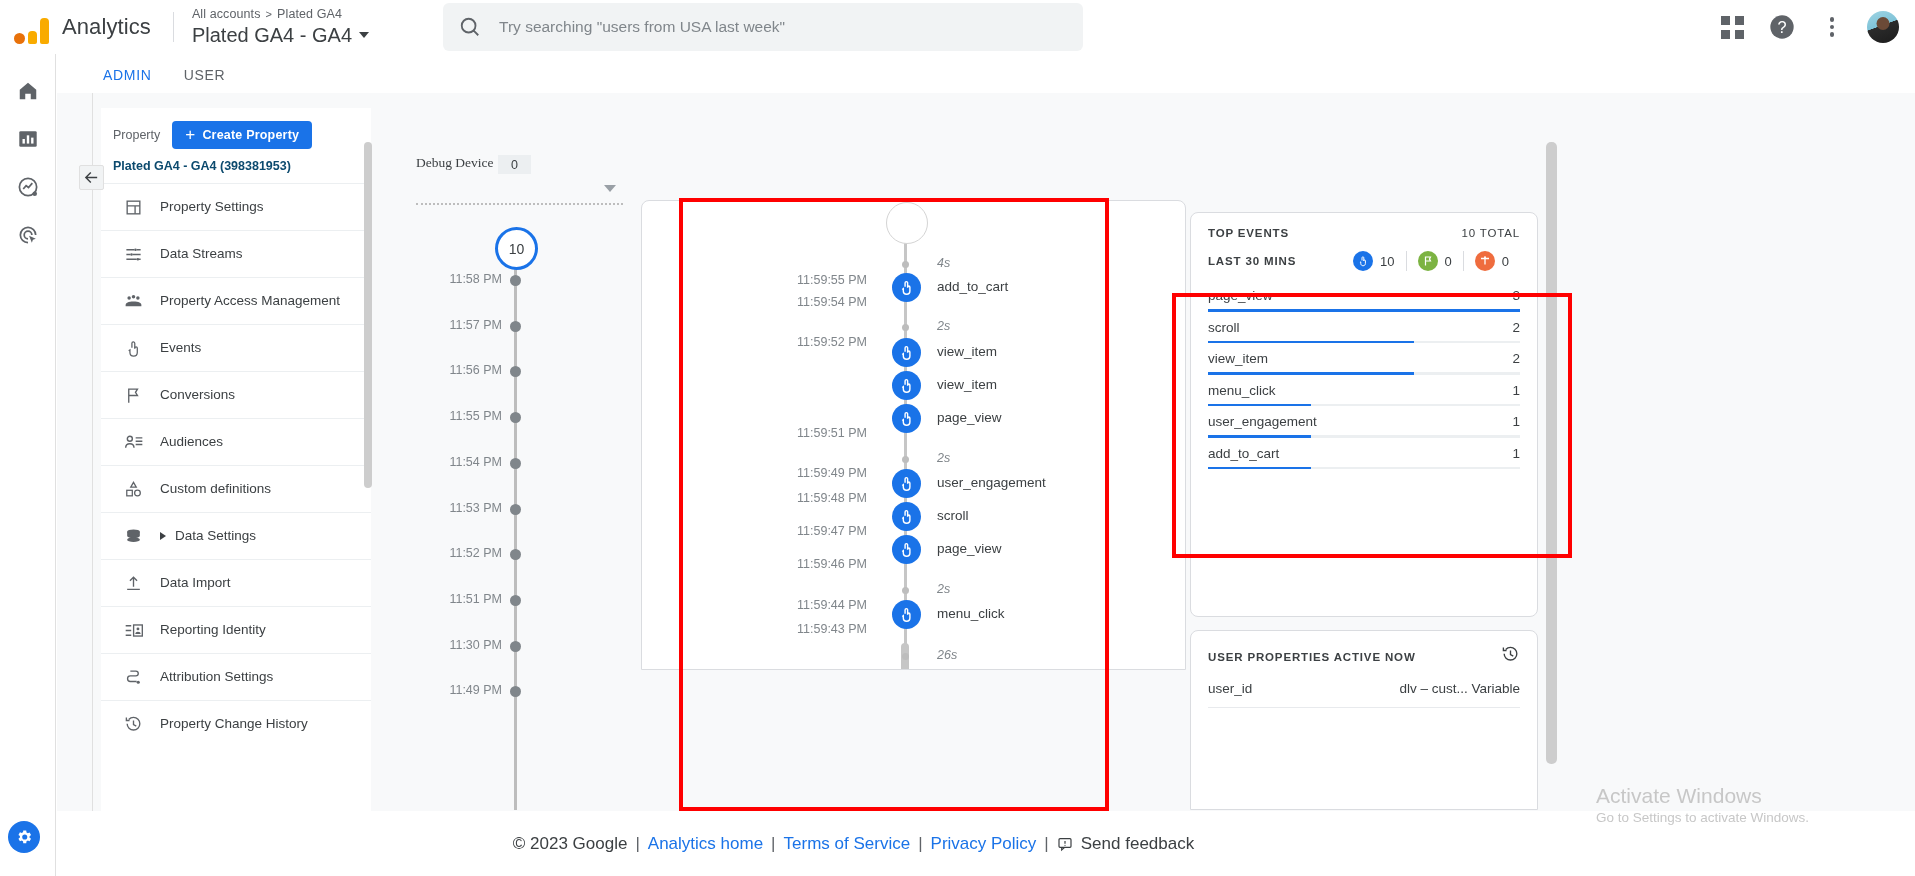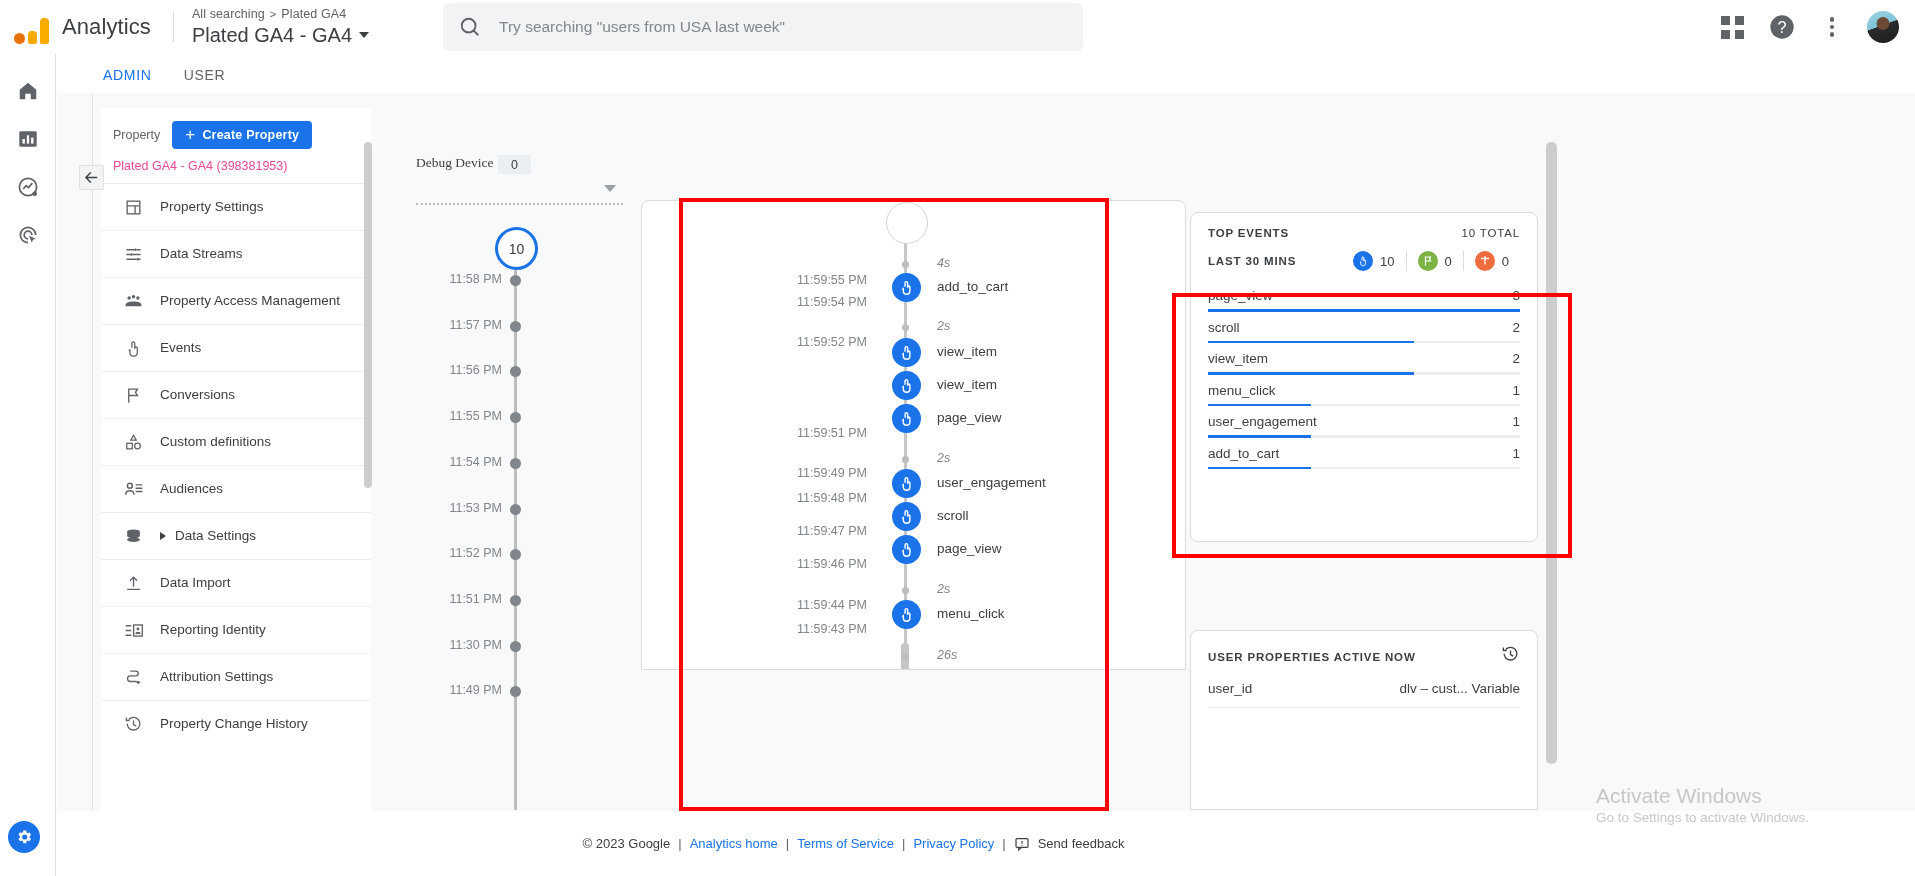--- a/index.html
+++ b/index.html
@@ -96,21 +96,21 @@
   }
   .prop-head { display:flex; align-items:center; padding:13px 0 0 12px; }
   .prop-label { font-size:12.5px; color:#5f6368; margin-right:12px; }
   .create-btn {
     background:#1a73e8; color:#fff; border:0; border-radius:4px; height:28px;
     display:inline-flex; align-items:center; gap:7px; padding:0 13px;
     font-family:"Liberation Sans",sans-serif; font-size:12.5px; font-weight:700;
     letter-spacing:.2px; cursor:pointer;
   }
   .create-btn .plus { font-size:17px; font-weight:400; line-height:1; margin-top:-1px; }
-  .prop-sub { font-size:12.5px; color:#ec4899; padding:10px 0 10px 12px; }
+  .prop-sub { font-size:12.5px; color:#0c4a6e; padding:10px 0 10px 12px;font-weight:bold; }
   .menu { list-style:none; }
   .menu li {
     display:flex; align-items:center; gap:16px; min-height:47px;
     border-top:1px solid #eceff1; padding:6px 8px 6px 22px; cursor:pointer;
     font-size:13.5px; color:#3c4043; line-height:16px;
   }
   .menu li .mi { width:21px; flex:none; display:flex; justify-content:center; align-items:center; }
   .menu li .arrowtri {
     width:0;height:0;border-top:4.5px solid transparent;border-bottom:4.5px solid transparent;
     border-left:6px solid #3c4043; margin-right:-7px;
@@ -168,21 +168,21 @@
     background:#1a73e8; display:flex; align-items:center; justify-content:center; z-index:4;
   }
   .ev-name { position:absolute; left:295px; font-size:13.5px; color:#3c4043; }
   .ev-gap  { position:absolute; left:295px; font-size:12.5px; color:#80868b; font-style:italic; }
   .ev-time { position:absolute; left:0px; width:225px; text-align:right; font-size:12.5px; color:#80868b; }
 
   
   .card {
     position:absolute; background:#fff; border:1px solid #dadce0; border-radius:8px;
   }
-  .top-events-card { left:1190px; top:212px; width:348px; height:330px; }
+  .top-events-card { left:1190px; top:212px; width:348px; height:405px; }
   .user-props-card { left:1190px; top:630px; width:348px; height:180px; border-radius:8px 8px 0 0; }
   .card-head { padding:14px 17px 0 17px; }
   .card-row1 { display:flex; justify-content:space-between; align-items:center; }
   .card-t { font-size:11.5px; letter-spacing:.85px; color:#3c4043; font-weight:700; }
   .card-total { font-size:11.5px; letter-spacing:.85px; color:#3c4043; font-weight:400; }
   .card-row2 { display:flex; justify-content:space-between; align-items:center; margin-top:12px; }
   .card-sub { font-size:11.5px; letter-spacing:.85px; color:#3c4043; font-weight:700; }
   .badges { display:flex; align-items:center; gap:0; }
   .badge { display:flex; align-items:center; gap:7px; padding:0 11px; }
   .badge:not(:last-child) { border-right:1px solid #dadce0; }
@@ -204,21 +204,21 @@
 
   
   .redbox { position:absolute; border:4px solid #ff0000; pointer-events:none; z-index:25; }
   .redbox-stream { left:679px; top:198px; width:430px; height:613px; }
   .redbox-events { left:1172px; top:293px; width:400px; height:265px; }
 
   
   .footer {
     position:absolute; left:57px; top:811px; width:1593px; height:65px; background:#fff;
     display:flex; align-items:center; justify-content:center;
-    font-size:13px; color:#3c4043; gap:0px;
+    font-size:17px; color:#3c4043; gap:0px;
   }
   .footer a { color:#1a73e8; text-decoration:none; }
   .footer .pipe { margin:0 8px; color:#5f6368; }
   .fb { display:inline-flex; align-items:center; gap:8px; }
 
   
   .watermark { position:absolute; left:1596px; top:783px; color:#c7c7c7; z-index:35; }
   .wm1 { font-size:21px; line-height:25px; font-weight:400; }
   .wm2 { font-size:13.5px; line-height:19px; }
 </style>
@@ -230,21 +230,21 @@
   <div class="topbar">
     <div class="ga-logo">
       <span class="bar b3"></span>
         <span class="bar b1"></span>
         <span class="bar b2"></span>
     </div>
     <div class="brand-text">Analytics</div>
     <div class="brand-divider"></div>
     <div class="acct-block">
       <div class="breadcrumb">
-        <span>All searching</span><span class="sep">&gt;</span><span>Plated GA4</span>
+        <span>All accounts</span><span class="sep">&gt;</span><span>Plated GA4</span>
       </div>
       <div class="prop-title">
         <span>Plated GA4 - GA4</span>
         <span class="prop-caret"></span>
       </div>
     </div>
 
     <div class="searchwrap">
       <svg class="sicon" viewBox="0 0 24 24">
         <path fill="none" stroke="#5f6368" stroke-width="2" d="M10.5 3a7.5 7.5 0 100 15 7.5 7.5 0 000-15zM16 16l5 5"></path>
@@ -376,37 +376,37 @@
       <li>
         <span class="mi">
           <svg width="19" height="19" viewBox="0 0 24 24">
               <path d="M6 21V4h11l-2.5 4L17 12H6" fill="none" stroke="#5f6368" stroke-width="1.7"></path>
             </svg>
         </span>
         <span>Conversions</span>
       </li>
       <li>
         <span class="mi">
-          <svg width="19" height="19" viewBox="0 0 24 24">
-              <path d="M12 3l3.5 6h-7z" fill="none" stroke="#5f6368" stroke-width="1.6"></path>
-              <rect x="3.5" y="13" width="7" height="7" fill="none" stroke="#5f6368" stroke-width="1.6"></rect>
-              <circle cx="17" cy="16.5" r="3.6" fill="none" stroke="#5f6368" stroke-width="1.6"></circle>
-            </svg>
-        </span>
-        <span>Custom definitions</span>
-      </li>
-      <li>
-        <span class="mi">
           <svg width="20" height="20" viewBox="0 0 24 24">
               <circle cx="7" cy="8" r="3" fill="none" stroke="#5f6368" stroke-width="1.7"></circle>
               <path d="M2 19c0-3 2.2-5 5-5s5 2 5 5" fill="none" stroke="#5f6368" stroke-width="1.7"></path>
               <path d="M14 7h8M14 11h8M14 15h8" stroke="#5f6368" stroke-width="1.7"></path>
             </svg>
         </span>
         <span>Audiences</span>
+      </li>
+      <li>
+        <span class="mi">
+          <svg width="19" height="19" viewBox="0 0 24 24">
+              <path d="M12 3l3.5 6h-7z" fill="none" stroke="#5f6368" stroke-width="1.6"></path>
+              <rect x="3.5" y="13" width="7" height="7" fill="none" stroke="#5f6368" stroke-width="1.6"></rect>
+              <circle cx="17" cy="16.5" r="3.6" fill="none" stroke="#5f6368" stroke-width="1.6"></circle>
+            </svg>
+        </span>
+        <span>Custom definitions</span>
       </li>
       <li>
         <span class="mi">
           <svg width="19" height="19" viewBox="0 0 24 24">
               <ellipse cx="12" cy="6" rx="8" ry="3" fill="#5f6368"></ellipse>
               <path d="M4 6v5c0 1.7 3.6 3 8 3s8-1.3 8-3V6" fill="#5f6368"></path>
               <ellipse cx="12" cy="16" rx="8" ry="3" fill="#5f6368"></ellipse>
             </svg>
         </span>
         <span class="arrowtri"></span>

